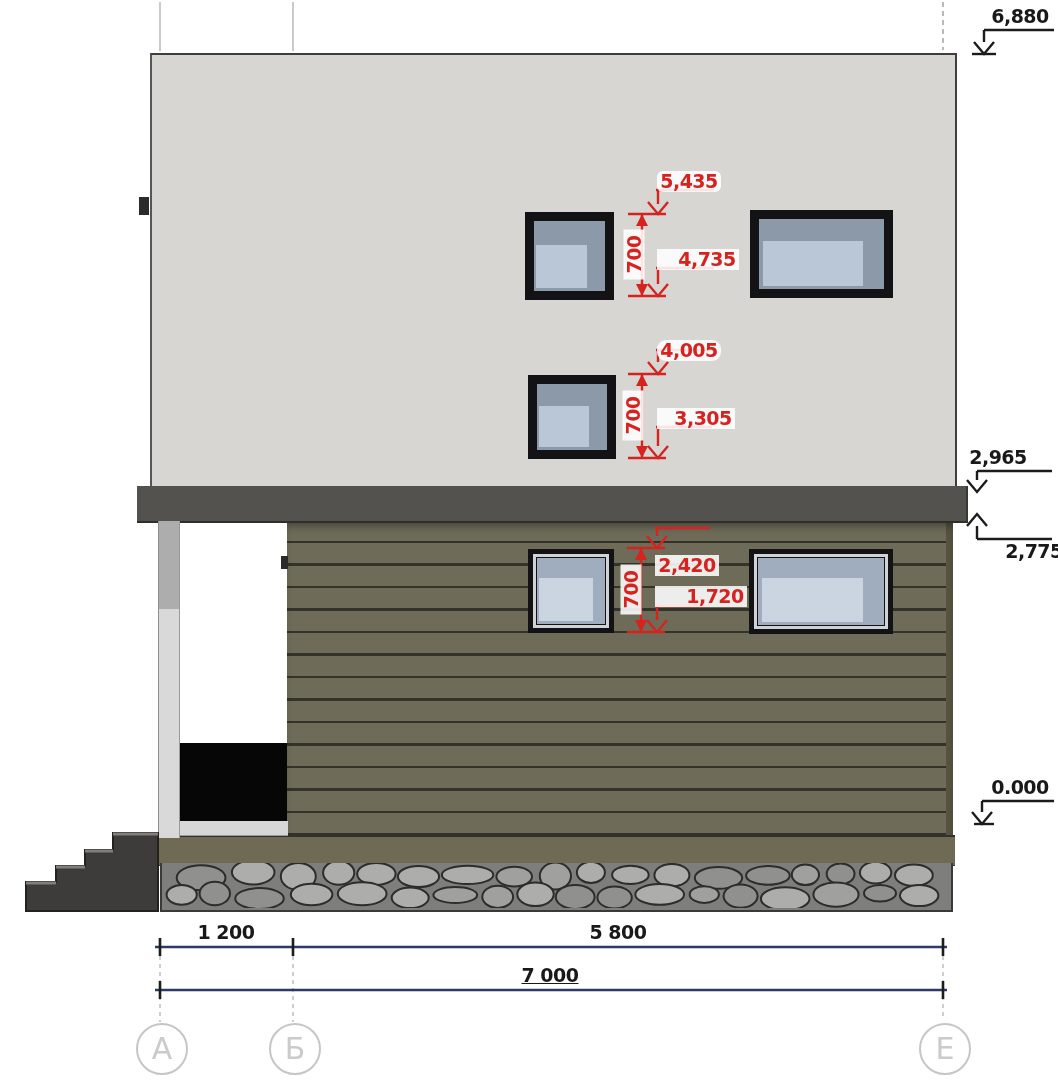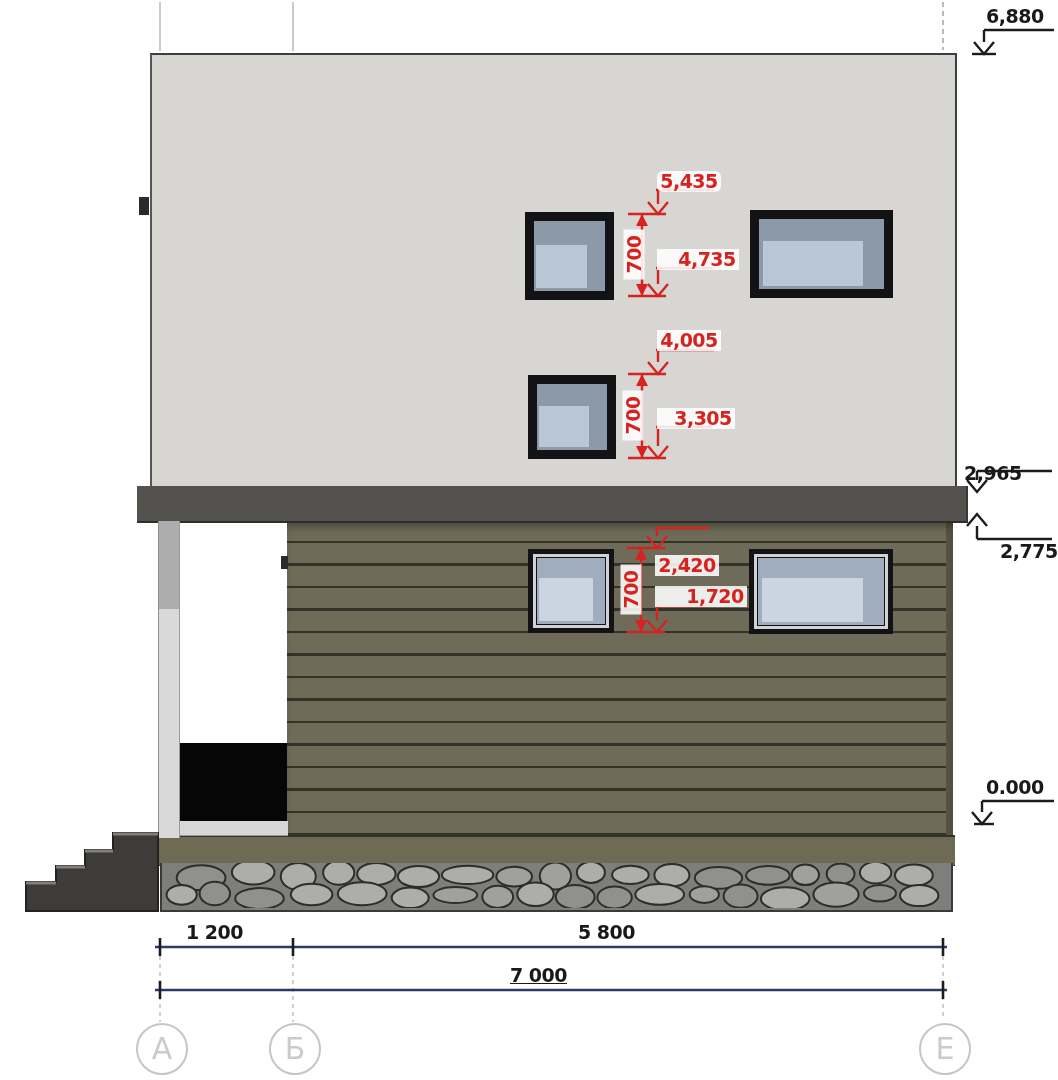--- a/index.html
+++ b/index.html
@@ -36,21 +36,21 @@
   .win.wide .glass::after{width:80%;height:64%;}
   .win-g{position:absolute;background:#131315;z-index:4;}
   .win-g .trim{position:absolute;left:5px;top:5px;right:5px;bottom:5px;border:3px solid #cfd3d6;}
   .win-g .glass{position:absolute;left:9px;top:9px;right:9px;bottom:9px;background:#9fadbe;overflow:hidden;}
   .win-g .glass::after{content:"";position:absolute;left:3%;bottom:4%;width:80%;height:66%;background:#cad5e1;}
 
   
   .red-lbl{position:absolute;color:#d6231f;font-size:19px;font-weight:700;text-align:center;
            background:rgba(255,255,255,.88);padding:0 2px;line-height:21px;z-index:6;letter-spacing:-0.5px;}
   .red-rot{transform:rotate(-90deg);transform-origin:center;width:46px;height:21px;}
-  .blk-lbl{position:absolute;color:#191919;font-size:19px;font-weight:700;text-align:left;
+  .blk-lbl{position:absolute;color:#191919;font-size:19px;font-weight:700;text-align:center;
            line-height:21px;z-index:6;letter-spacing:-0.5px;}
   .axis-bubble{position:absolute;width:48px;height:48px;border-radius:50%;border:2px solid #c6c6c6;
                background:#fff;color:#cbcbcb;font-size:30px;font-weight:400;text-align:center;
                line-height:48px;z-index:6;}
   svg.overlay{position:absolute;left:0;top:0;z-index:5;pointer-events:none;}
   #stones{position:absolute;left:0;top:0;}
 </style>
 </head>
 <body>
 
@@ -179,30 +179,30 @@
     <g>
       <path d="M155,947 H947 M155,990 H947" stroke="#2c3a68" stroke-width="2.6" fill="none"></path>
       <path d="M160,938 V956 M293,938 V956 M943,938 V956 M160,981 V999 M943,981 V999" stroke="#1c1c1c" stroke-width="2.6" fill="none"></path>
     </g>
   </svg>
 
   <div class="red-lbl" style="left:657px;top:171px;width:60px;border-radius:6px;">5,435</div>
   <div class="red-lbl red-rot" style="left:609px;top:244px;">700</div>
   <div class="red-lbl" style="left:657px;top:249px;width:60px;padding-left:20px;">4,735</div>
 
-  <div class="red-lbl" style="left:657px;top:330px;width:60px;">4,005</div>
+  <div class="red-lbl" style="left:657px;top:340px;width:60px;border-radius:9px;">4,005</div>
   <div class="red-lbl red-rot" style="left:608px;top:405px;">700</div>
   <div class="red-lbl" style="left:657px;top:408px;width:60px;padding-left:16px;">3,305</div>
 
   <div class="red-lbl" style="left:655px;top:507px;width:60px;margin-top:48px;">2,420</div>
   <div class="red-lbl red-rot" style="left:606px;top:579px;">700</div>
   <div class="red-lbl" style="left:655px;top:586px;width:60px;padding-left:30px;">1,720</div>
 
   <div class="blk-lbl" style="left:986px;top:6px;width:68px;">6,880</div>
-  <div class="blk-lbl" style="left:964px;top:447px;width:68px;margin-top:16px;">2,965</div>
+  <div class="blk-lbl" style="left:964px;top:447px;width:68px;">2,965</div>
   <div class="blk-lbl" style="left:1000px;top:541px;width:68px;">2,775</div>
   <div class="blk-lbl" style="left:986px;top:777px;width:68px;">0.000</div>
 
   <div class="blk-lbl" style="left:186px;top:922px;width:80px;">1 200</div>
   <div class="blk-lbl" style="left:578px;top:922px;width:80px;">5 800</div>
   <div class="blk-lbl" style="left:510px;top:965px;width:80px;text-decoration:underline;">7 000</div>
 
   <div class="axis-bubble" style="left:136px;top:1023px;">А</div>
   <div class="axis-bubble" style="left:269px;top:1023px;">Б</div>
   <div class="axis-bubble" style="left:919px;top:1023px;">Е</div>

